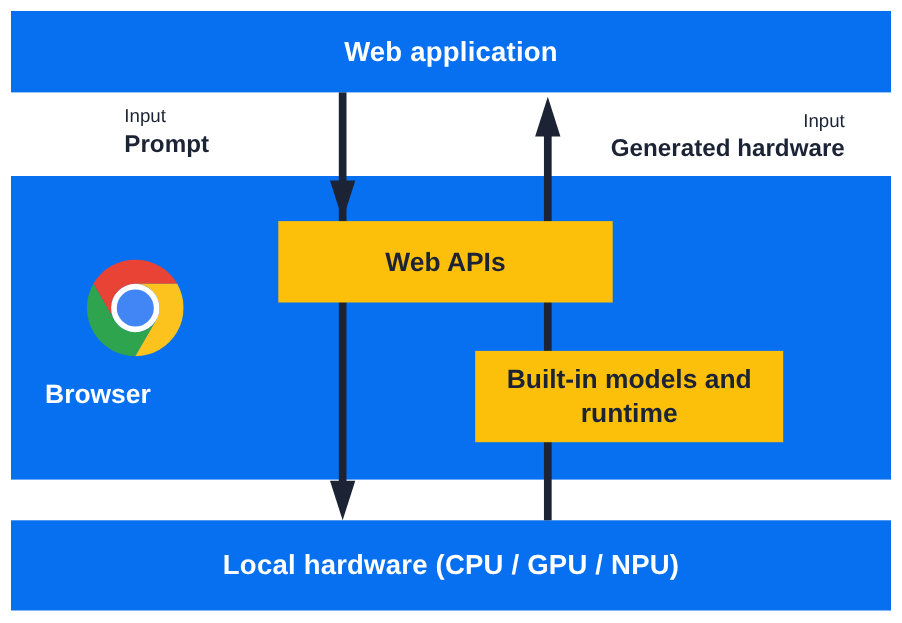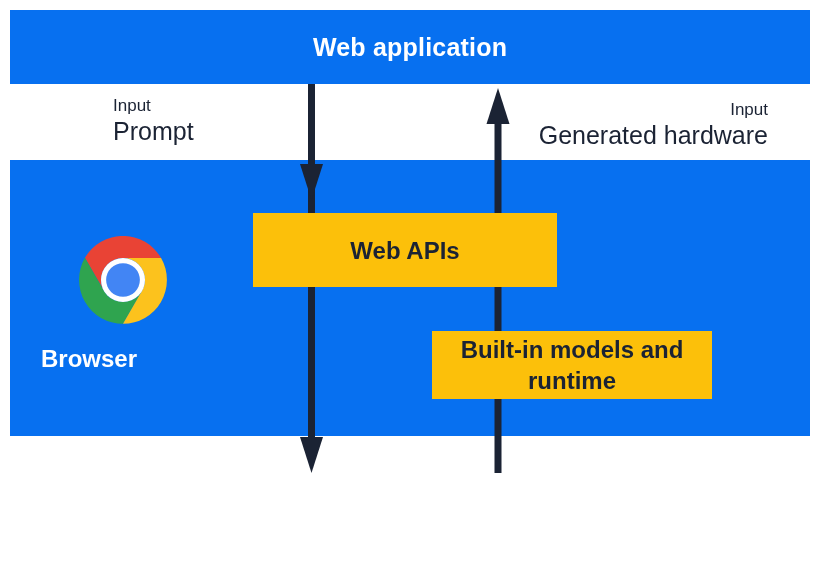--- a/index.html
+++ b/index.html
@@ -19,28 +19,28 @@
   .bar-top{top:10px;height:74px;}
   .bar-middle{top:160px;height:276px;}
   .bar-bottom{top:473px;height:82px;}
   .bar-title{
     color:var(--white,#fff);font-size:25px;font-weight:700;letter-spacing:.2px;
   }
   .flow-labels{position:absolute;z-index:1;color:var(--navy,#1b2334);}
   .flow-left{left:113px;top:94px;text-align:left;}
   .flow-right{right:52px;top:98px;text-align:right;}
   .flow-kind{font-size:17px;font-weight:400;line-height:24px;}
-  .flow-value{font-size:25px;font-weight:400;line-height:26px;}
+  .flow-value{font-size:22px;font-weight:700;line-height:26px;}
   .ybox{
     position:absolute;z-index:2;background:var(--yellow,#fcc00a);
     display:flex;align-items:center;justify-content:center;text-align:center;
-    color:var(--navy,#1b2334);font-size:24px;font-weight:700;line-height:31px;margin-top:12px;
+    color:var(--navy,#1b2334);font-size:24px;font-weight:700;line-height:31px;
   }
   .ybox-webapis{left:253px;top:201px;width:304px;height:74px;}
-  .ybox-builtin{left:432px;top:319px;width:280px;height:68px;padding:0 20px;}
+  .ybox-builtin{left:432px;top:319px;width:280px;height:83px;padding:0 20px;}
   .arrows{position:absolute;left:0;top:0;z-index:1;}
   .arrow-shape{fill:var(--navy,#1b2334);}
   .chrome-icon{position:absolute;left:79px;top:236px;width:88px;height:88px;}
   .browser-label{
     position:absolute;left:41px;top:345px;width:170px;text-align:left;
     color:var(--white,#fff);font-size:24px;font-weight:700;
   }
 </style>
 </head>
 <body>
@@ -85,14 +85,17 @@
     </g>
   </svg>
 
   <div class="ybox ybox-webapis">
     <span>Web APIs</span>
   </div>
   <div class="ybox ybox-builtin">
     <span>Built-in models and runtime</span>
   </div>
 
+  <div class="bar bar-bottom">
+    <span class="bar-title">Local hardware (CPU / GPU / NPU)</span>
+  </div>
 
 </div>
 
 </body></html>

